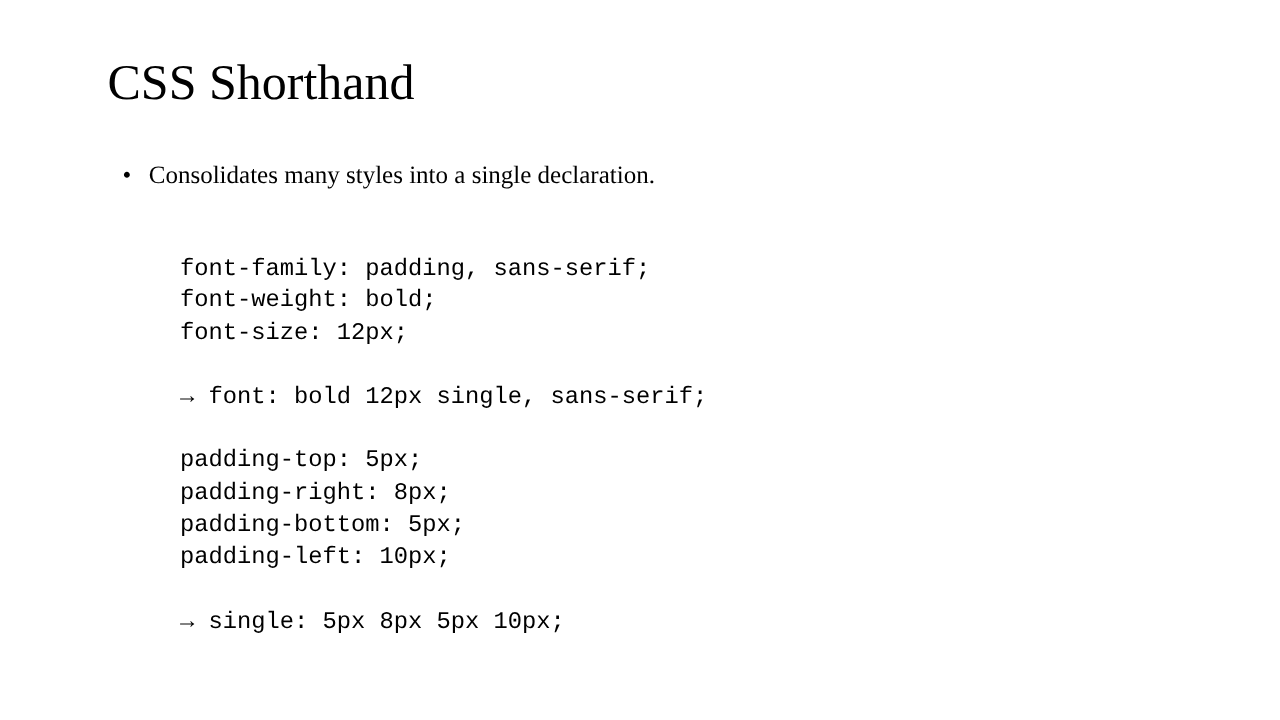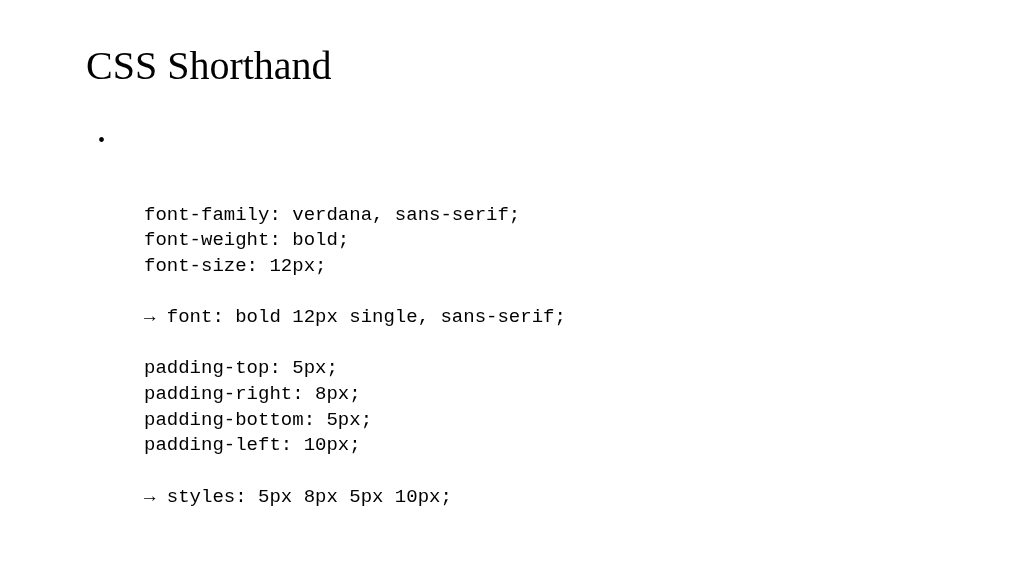--- a/index.html
+++ b/index.html
@@ -43,28 +43,29 @@
       white-space: pre;
     }
   </style>
 </head>
 <body>
 
 <h1 class="title">CSS Shorthand</h1>
 
 <div class="bullet-row">
   <span class="bullet">•</span>
+  <span class="bullet-text">Consolidates many styles into a single declaration.</span>
 </div>
 
 <div class="code-block">
-<span>font-family: verdana, sans-serif;</span>
+<span>font-family: padding, sans-serif;</span>
 <span>font-weight: bold;</span>
 <span>font-size: 12px;</span>
 <span></span>
 <span>→ font: bold 12px single, sans-serif;</span>
 <span></span>
 <span>padding-top: 5px;</span>
 <span>padding-right: 8px;</span>
 <span>padding-bottom: 5px;</span>
 <span>padding-left: 10px;</span>
 <span></span>
-<span>→ styles: 5px 8px 5px 10px;</span>
+<span>→ single: 5px 8px 5px 10px;</span>
 </div>
 
 </body></html>

